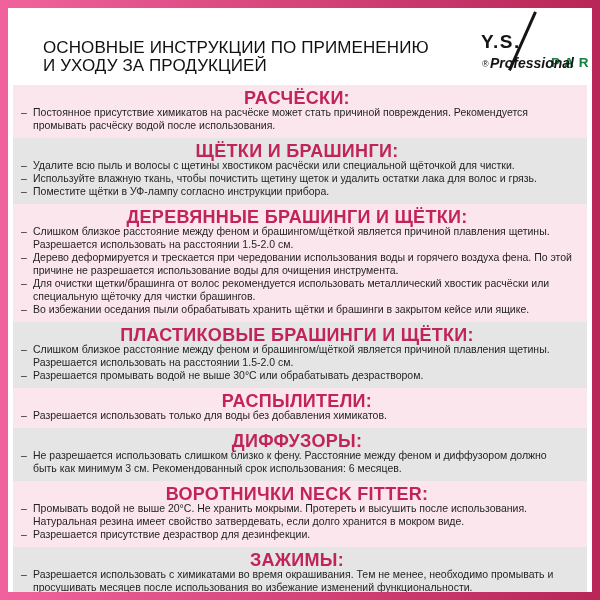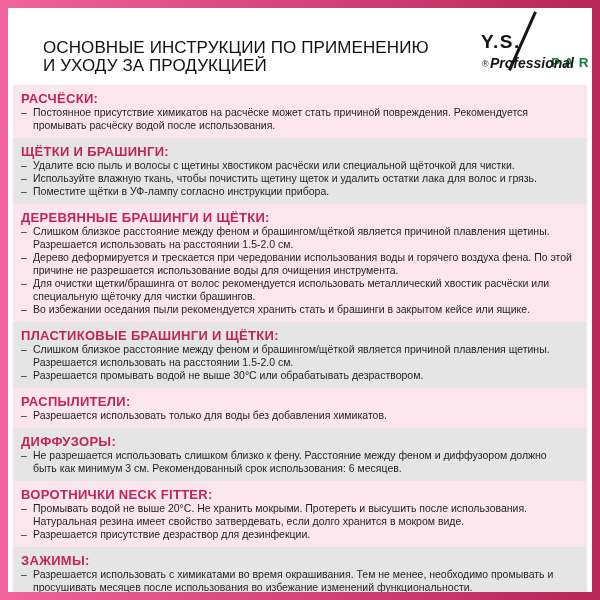--- a/index.html
+++ b/index.html
@@ -31,22 +31,22 @@
   .logo-reg  { position:absolute; left:1px; top:49px; font-size:9px; color:#151515; }
   
   .sections {
     flex:1; display:flex; flex-direction:column;
     padding:0 5px 5px 5px; overflow:hidden;
   }
   .section { flex:none; box-sizing:border-box; padding:6px 14px 6px 8px; }
   .section.pink { background:var(--band-pink,#FAE6EC); }
   .section.white { background:#e5e5e5; }
   .section h2 {
-    margin:0; font-size:13px; line-height:15px; font-weight:bold;
-    color:var(--heading,#C2245A); letter-spacing:0.3px;
+    margin:0; font-size:18px; line-height:15px; font-weight:bold;
+    color:var(--heading,#C2245A); letter-spacing:0.3px;text-align:center;
   }
   .section ul { margin:0; padding:0; list-style:none; }
   .section li {
     display:flex; align-items:flex-start;
     font-size:10.5px; line-height:13px; color:var(--text,#1F1F1F);
   }
   .section li .dash { flex:none; width:12px; }
   .section li .btxt { flex:1; }
 </style>
 </head>
@@ -106,21 +106,21 @@
             <li>
               <span class="dash">–</span>
               <span class="btxt">Дерево деформируется и трескается при чередовании использования воды и горячего воздуха фена. По этой причине не разрешается использование воды для очищения инструмента.</span>
             </li>
             <li>
               <span class="dash">–</span>
               <span class="btxt">Для очистки щетки/брашинга от волос рекомендуется использовать металлический хвостик расчёски или специальную щёточку для чистки брашингов.</span>
             </li>
             <li>
               <span class="dash">–</span>
-              <span class="btxt">Во избежании оседания пыли рекомендуется хранить стать и брашинги в закрытом кейсе или ящике.</span>
+              <span class="btxt">Во избежании оседания пыли обрабатывать хранить щётки и брашинги в закрытом кейсе или ящике.</span>
             </li>
           </ul>
         </section>
         <section class="section white">
           <h2>ПЛАСТИКОВЫЕ БРАШИНГИ И ЩЁТКИ:</h2>
           <ul>
             <li>
               <span class="dash">–</span>
               <span class="btxt">Слишком близкое расстояние между феном и брашингом/щёткой является причиной плавления щетины. Разрешается использовать на расстоянии 1.5-2.0 см.</span>
             </li>

